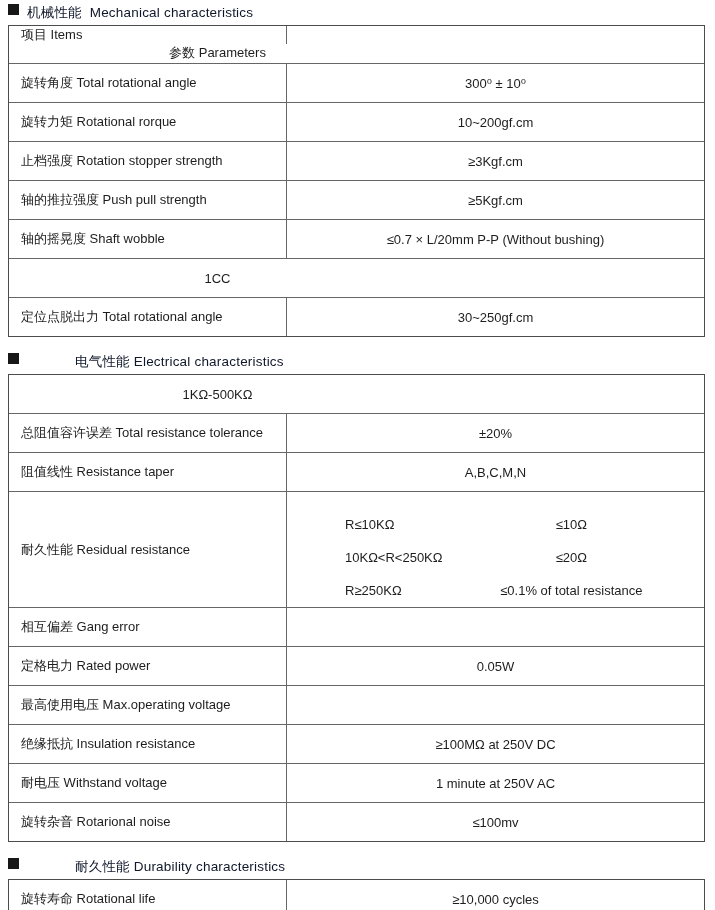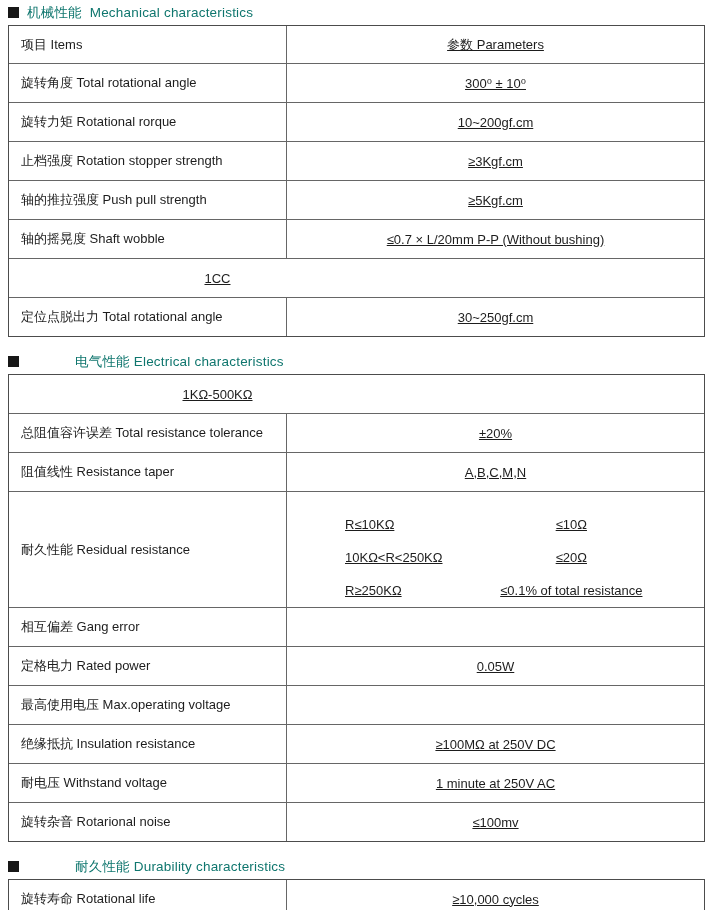--- a/index.html
+++ b/index.html
@@ -15,25 +15,25 @@
     color: #1d1d1d;
     -webkit-font-smoothing: antialiased;
   }
   .page {
     box-sizing: border-box;
     width: 715px;
     padding: 2px 10px 0 8px;
   }
   .sec-title {
     display: flex;
-    align-items: center;
+    align-items: flex-start;
     height: 17px;
     margin: 2px 0 4px 0;
     font-size: 13.5px;
-    color: #0f766e;
+    color: #0f172a;
   }
   .sec-title.later { margin-top: 16px; gap: 48px; }
   .sec-title .bullet {
     width: 11px;
     height: 11px;
     background: #171717;
     margin-right: 8px;
     flex: 0 0 auto;
   }
   .sec-title .t { white-space: pre; letter-spacing: 0.2px; }
@@ -41,41 +41,40 @@
     border: 1px solid #4c4c4c;
     background: #ffffff;
   }
   .row {
     display: flex;
     height: 38px;
     border-top: 1px solid #666666;
     font-size: 13px;
   }
   .row:first-child { border-top: none; }
-  .row.header { height: 37px; }
+  .row.header { height: 37px; flex-direction: column; }
   .row.tall { height: 115px; }
   .cell-item {
     box-sizing: border-box;
     width: 40%;
     border-right: 1px solid #666666;
     display: flex;
     align-items: center;
     padding-left: 12px;
     padding-right: 6px;
     white-space: pre;
   }
   .cell-value {
     box-sizing: border-box;
     width: 60%;
     display: flex;
     align-items: center;
     justify-content: center;
     text-align: center;
     white-space: pre;
-    text-decoration: underline;
   }
   .cell-value.stack {
     flex-direction: column;
     align-items: stretch;
     justify-content: space-around;
     padding: 8px 0;
   }
   .subrow {
     display: flex;
     align-items: center;

